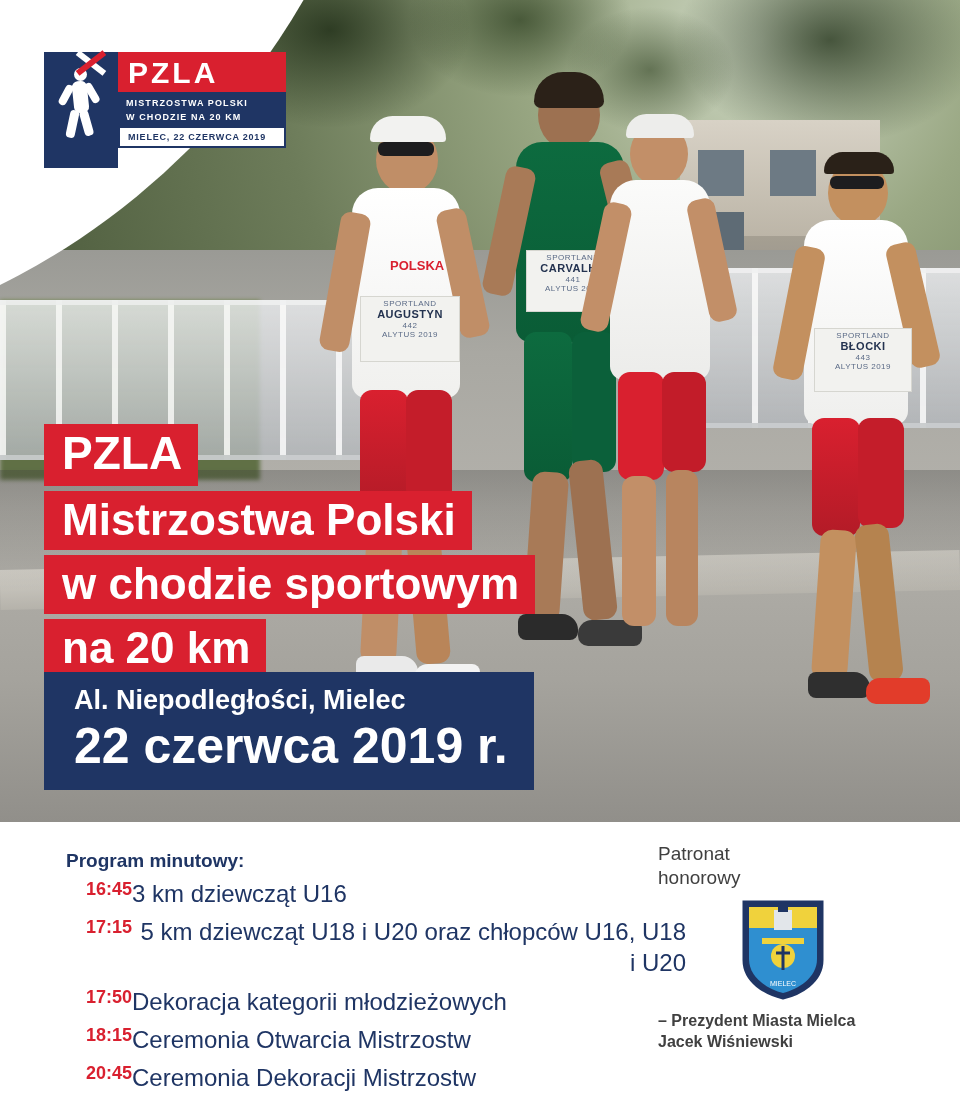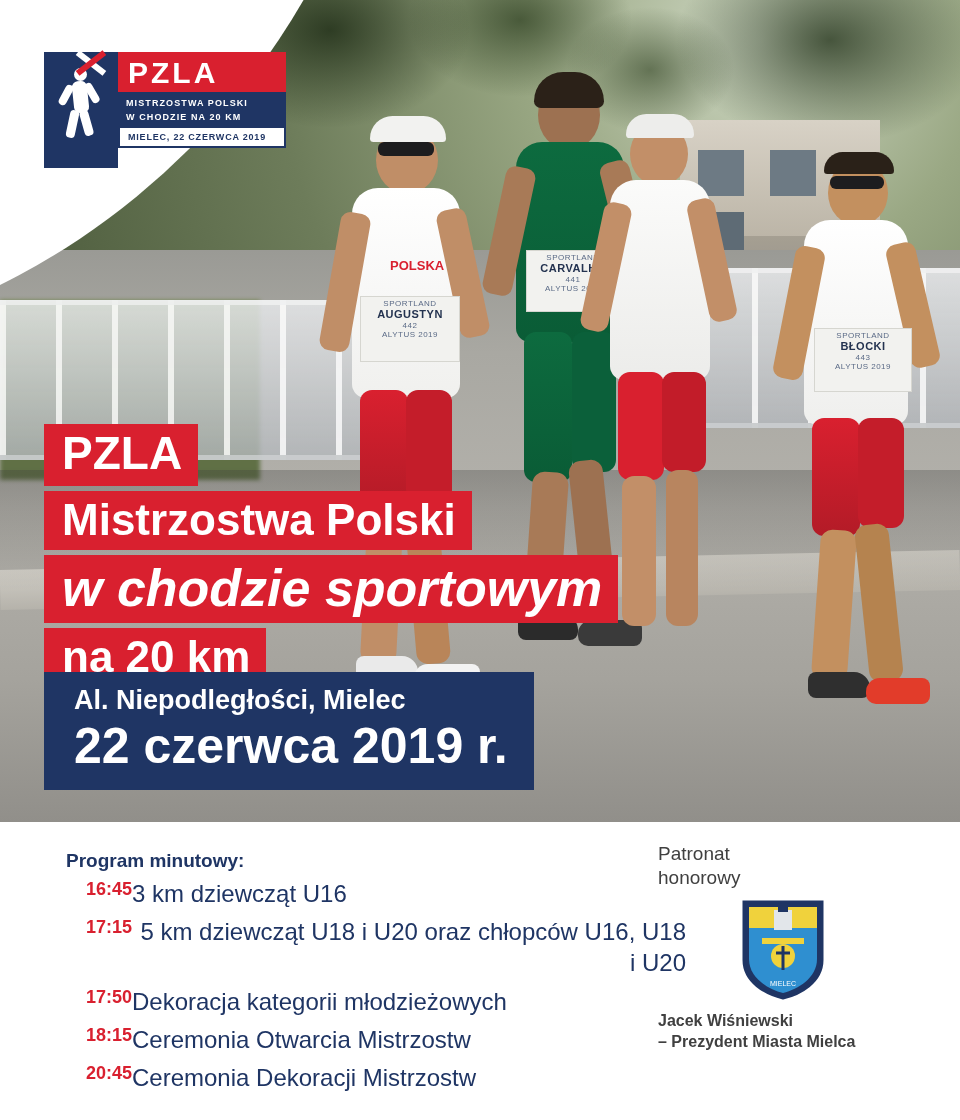--- a/index.html
+++ b/index.html
@@ -192,21 +192,21 @@
     background: #d9202f;
     color: #fff;
     font-weight: bold;
     padding: 4px 16px 6px 18px;
     margin-bottom: 5px;
     line-height: 1.12;
     white-space: nowrap;
   }
   .t1 { font-size: 46px; }
   .t2 { font-size: 44px; }
-  .t3 { font-size: 52px; font-style: italic; }
+  .t3 { font-size: 44px; }
   .t4 { font-size: 44px; }
 
   .datebox {
     position: absolute;
     left: 44px;
     top: 672px;
     background: #1f3564;
     color: #fff;
     padding: 12px 26px 16px 30px;
     z-index: 7;
@@ -446,19 +446,19 @@
           <path d="M9 9 H77 V30 H9 Z" fill="#f0d23c"></path>
           <rect x="34" y="12" width="18" height="20" fill="#e2e6ea"></rect>
           <rect x="38" y="6" width="10" height="8" fill="#1f3564"></rect>
           <path d="M22 40 h42 v6 h-42 z" fill="#f0d23c"></path>
           <circle cx="43" cy="58" r="12" fill="#f0d23c"></circle>
           <path d="M43 48 v24 M36 55 h14" stroke="#1f3564" stroke-width="3" fill="none"></path>
           <text x="43" y="88" font-family="Liberation Sans, sans-serif" font-size="7" fill="#ffffff" text-anchor="middle">MIELEC</text>
         </svg>
       </div>
       <div class="p-name">
+        <div>– Prezydent Miasta Mielca</div>
         <div>Jacek Wiśniewski</div>
-        <div>– Prezydent Miasta Mielca</div>
       </div>
     </div>
   </div>
 
 </div>
 
 </body></html>

